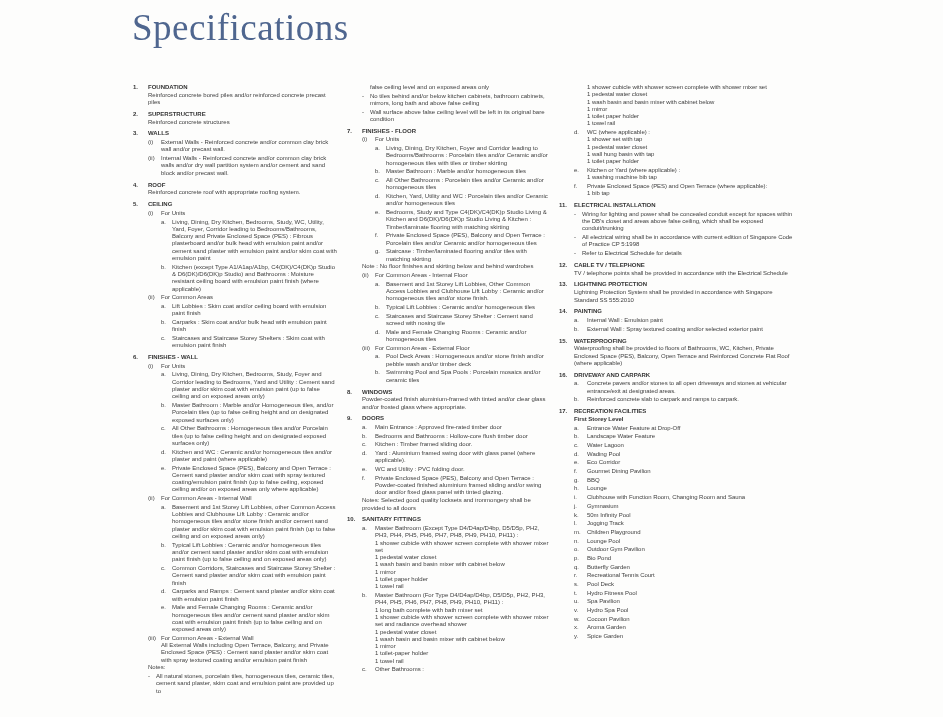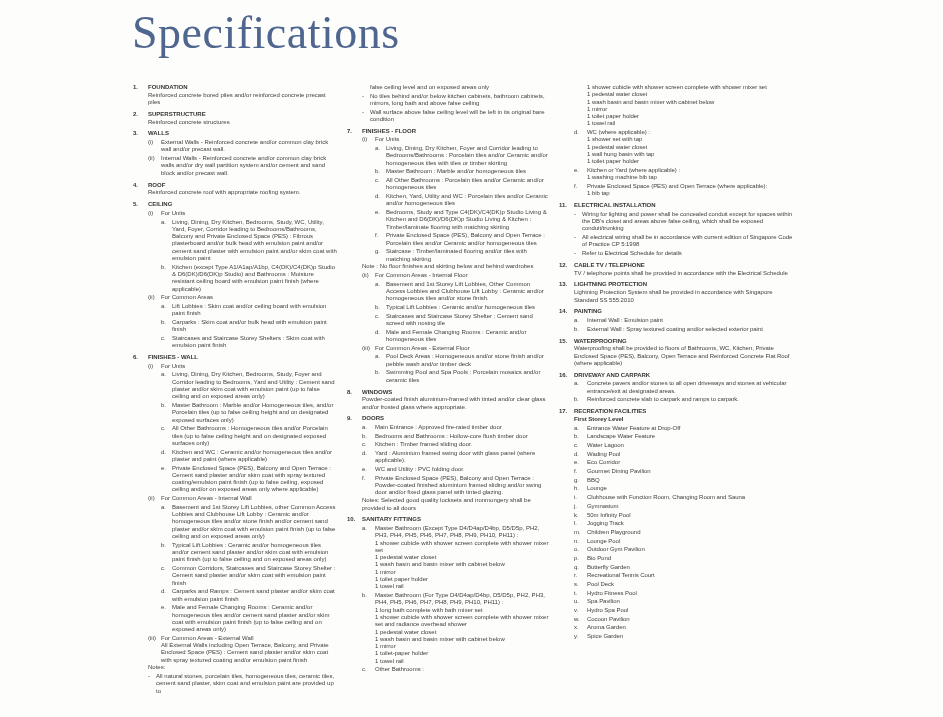--- a/index.html
+++ b/index.html
@@ -4,21 +4,21 @@
 <style>
   html,body { margin:0; padding:0; }
   body {
     width:943px; height:717px; background:#fdfdfc; position:relative;
     font-family:"Liberation Sans", sans-serif; overflow:hidden;
   }
   .page { position:absolute; inset:0; }
   .title {
     position:absolute; left:132px; top:6px; margin:0;
     font-family:"Liberation Serif", serif; font-weight:400;
-    font-size:46px; letter-spacing:0.5px; color:#4f668f;
+    font-size:37px; letter-spacing:0.5px; color:#4f668f;
   }
   .cols { position:absolute; left:133px; top:84px; display:flex; }
   .col { box-sizing:border-box; font-size:6px; line-height:7.3px; color:#3e3e3e; }
   .col1 { width:214px; padding-right:9px; }
   .col2 { width:212px; padding-right:9px; }
   .col3 { width:240px; padding-right:4px; letter-spacing:-0.05px; }
   .row { display:flex; }
   .row .num { width:15px; flex:none; }
   .row .lbl { flex:none; }
   .row .txt { flex:1; min-width:0; }

